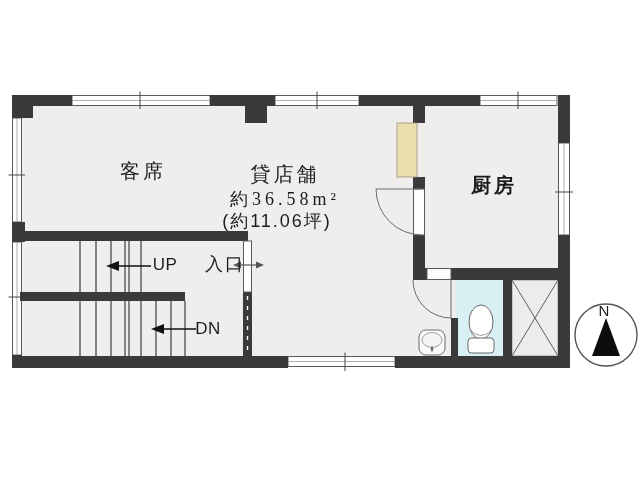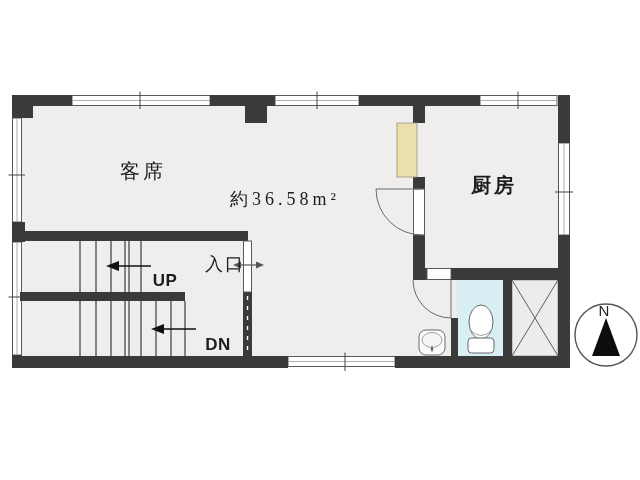--- a/index.html
+++ b/index.html
@@ -3,21 +3,21 @@
 <meta charset="utf-8">
 <style>
   html,body{margin:0;padding:0;background:#ffffff;}
   #stage{position:relative;width:640px;height:372px;background:#ffffff;overflow:hidden;
          font-family:"Liberation Sans","DejaVu Sans",sans-serif;}
   #plan-svg{position:absolute;left:0;top:0;}
   .lbl{position:absolute;transform:translate(-50%,-50%);color:#1c1c1c;white-space:nowrap;
        font-family:"Liberation Sans","DejaVu Sans",sans-serif;}
   .room-lbl{font-size:20px;letter-spacing:3px;font-weight:500;}
   .area-lbl{font-size:18px;letter-spacing:4px;}
-  .updn-lbl{font-size:17px;font-weight:bold;letter-spacing:0.5px;margin-top:16px;}
+  .updn-lbl{font-size:17px;font-weight:normal;letter-spacing:0.5px;}
   .entrance-lbl{font-size:18px;letter-spacing:2px;}
   .north-lbl{font-size:15px;color:#222;}
 </style>
 </head>
 <body>
 
 <div id="stage">
 
   <svg id="plan-svg" width="640" height="480" viewBox="0 0 640 480">
 
@@ -115,26 +115,28 @@
     </g>
 
     <g>
       <circle cx="606" cy="335" r="31" fill="#ffffff" stroke="#555555" stroke-width="1.4"></circle>
       <polygon points="606,318 592,356 620,356" fill="#0d0d0d"></polygon>
     </g>
   </svg>
 
   <div class="lbl room-lbl" style="left:143px;top:171px;">客席</div>
 
+  <div class="lbl room-lbl" style="left:285px;top:174px;">貸店舗</div>
 
   <div class="lbl area-lbl" style="left:285px;top:199px;font-family:Liberation Serif, serif;">約36.58m²</div>
 
+  <div class="lbl area-lbl" style="left:277px;top:221px;letter-spacing:2px;">(約11.06坪)</div>
 
   <div class="lbl room-lbl" style="left:494px;top:185px;font-weight:bold;">厨房</div>
 
   <div class="lbl updn-lbl" style="left:165px;top:265px;">UP</div>
 
-  <div class="lbl updn-lbl" style="left:218px;top:329px;">DN</div>
+  <div class="lbl updn-lbl" style="left:208px;top:329px;">DN</div>
 
   <div class="lbl entrance-lbl" style="left:216px;top:264px;margin-left:9px;">入口</div>
 
   <div class="lbl north-lbl" style="left:604px;top:310px;">N</div>
 </div>
 
 </body></html>

